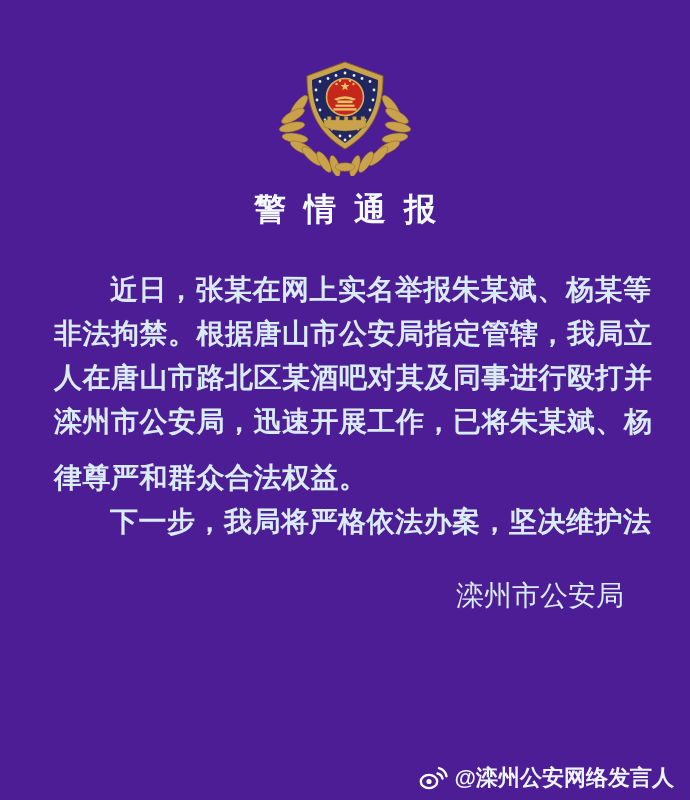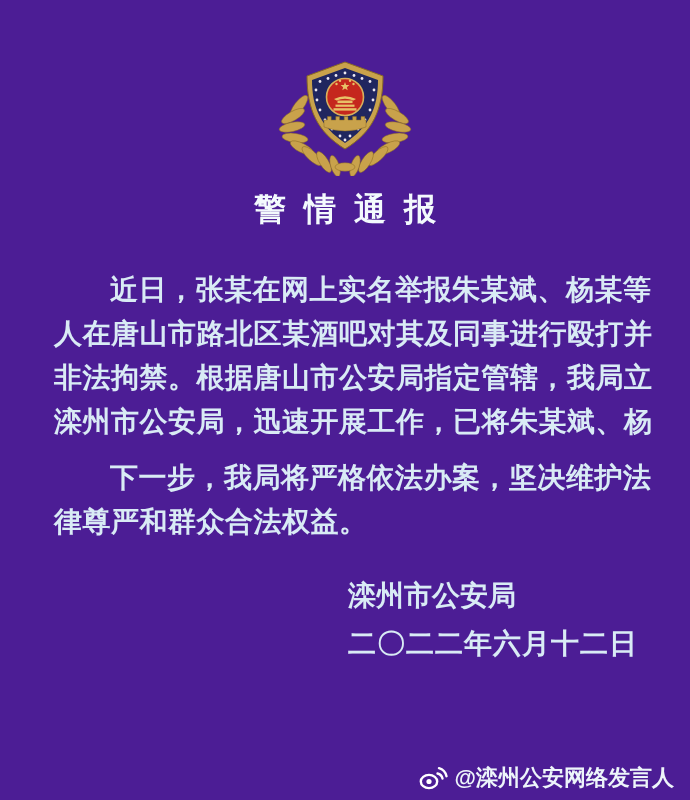--- a/index.html
+++ b/index.html
@@ -39,26 +39,26 @@
   .line{
     line-height:44px;
     white-space:nowrap;
     letter-spacing:0.5px;
   }
   .line.indent{text-indent:56px;}
   .para-2{margin-top:12px;}
   .signature{
     margin-top:28px;
     margin-left:auto;
-    margin-right:42px;
+    margin-right:66px;
     width:300px;
-    text-align:left;
+    text-align:right;
     color:#d9ebf5;
     font-size:28px;
-    font-weight:700;
+    font-weight:400;
   }
   .signature .agency{line-height:48px;}
   .signature .date{line-height:48px;letter-spacing:1px;}
   .footer-watermark{
     position:absolute;
     right:16px;bottom:7px;
     display:flex;align-items:center;gap:7px;
     color:#edf5fa;
     font-size:22px;
     font-weight:600;
@@ -132,33 +132,32 @@
 
       <path d="M46 66 h3.4 v-3.4 h3.8 v3.4 h4.6 v-3.4 h3.8 v3.4 h4.6 v-3.4 h3.8 v3.4 h4.6 v-3.4 h3.8 v3.4 h4.6 v-3.4 h3.8 v3.4 h1.2 v7 Q67 81 46 73 Z" fill="#c9a24b" stroke="#8a6a24" stroke-width="0.5"></path>
     </svg>
   </div>
 
   <div class="notice-title">警情通报</div>
 
   <div class="body-text">
     <div class="para-1">
       <div class="line indent">近日，张某在网上实名举报朱某斌、杨某等</div>
+      <div class="line">非法拘禁。根据唐山市公安局指定管辖，我局立</div>
       <div class="line">人在唐山市路北区某酒吧对其及同事进行殴打并</div>
-      <div class="line">非法拘禁。根据唐山市公安局指定管辖，我局立</div>
       <div class="line">滦州市公安局，迅速开展工作，已将朱某斌、杨</div>
     </div>
     <div class="para-2">
+      <div class="line">律尊严和群众合法权益。</div>
       <div class="line indent">下一步，我局将严格依法办案，坚决维护法</div>
-      <div class="line">律尊严和群众合法权益。</div>
     </div>
   </div>
 
   <div class="signature">
     <div class="agency">滦州市公安局</div>
-    <div class="date">二〇二二年六月十二日</div>
   </div>
 
   <div class="footer-watermark">
     <svg width="30" height="26" viewBox="0 0 30 26" aria-hidden="true">
       <g stroke="#ffffff" fill="none" stroke-width="2.4" stroke-linecap="round">
         <ellipse cx="11" cy="16.5" rx="8.2" ry="6.6"></ellipse>
         <path d="M19.5 8.5 a6.5 6.5 0 0 1 5 5"></path>
         <path d="M21 3.2 a11 11 0 0 1 7.5 8"></path>
       </g>
       <circle cx="11" cy="16.5" r="2.6" fill="#ffffff"></circle>

